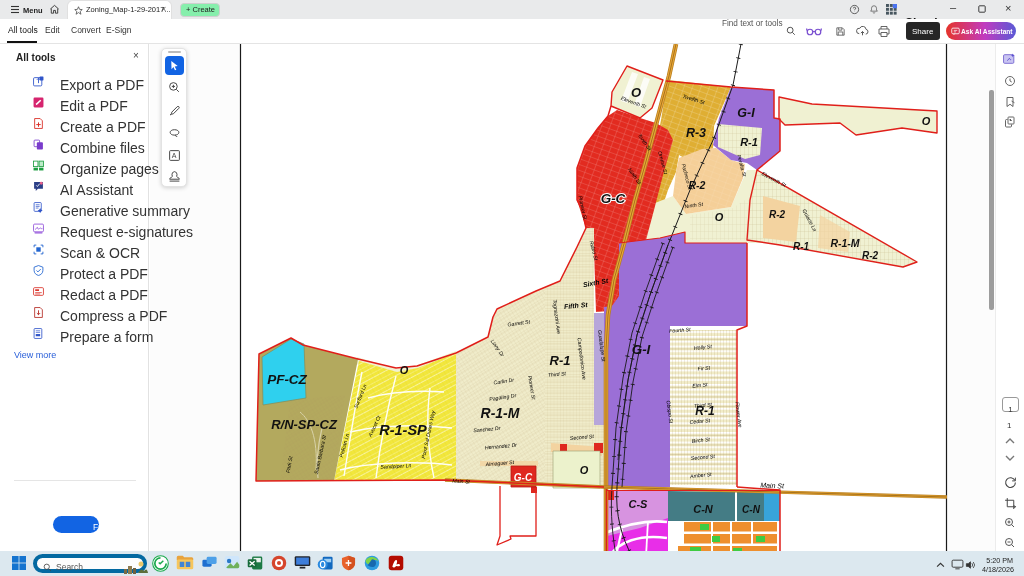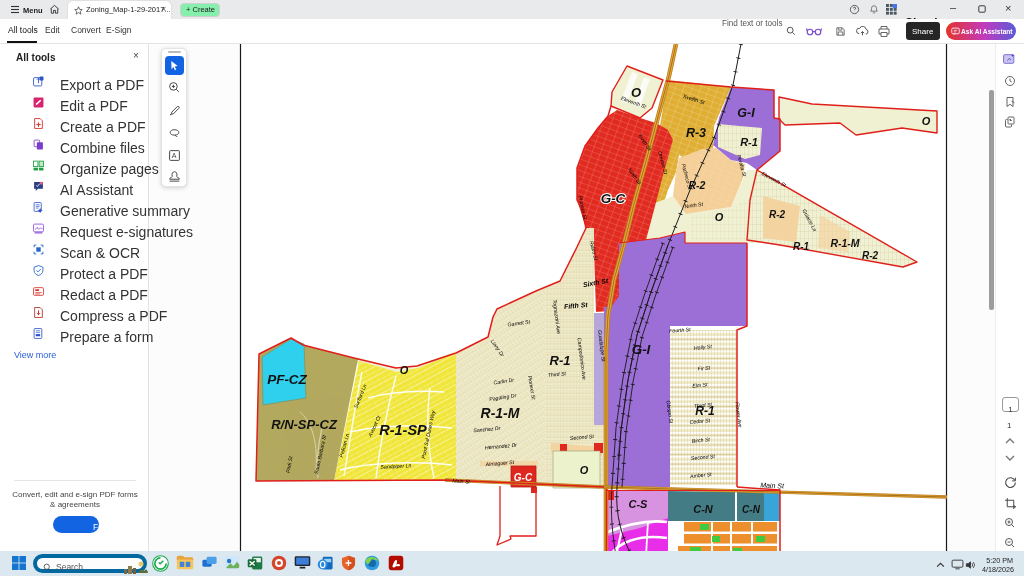--- a/index.html
+++ b/index.html
@@ -444,21 +444,20 @@
     <div class="ti" style="top:284px">
         <svg class="tic" viewBox="0 0 20 20">
           <rect x="2" y="1" width="14" height="18" rx="1.5" fill="#fff" stroke="#2f54c9" stroke-width="1.5"></rect>
           <path d="M5 5 h8 M5 8 h8" stroke="#2f54c9" stroke-width="1.2"></path>
           <rect x="5" y="11" width="8" height="4" fill="#2f54c9"></rect>
         </svg>
         <span>Prepare a form</span>
       </div>
     <span style="position:absolute;left:14px;top:306px;font-size:9px;color:#2b60d9;">View more</span>
     <div style="position:absolute;left:14px;top:436px;width:122px;height:1px;background:#e5e5e5;"></div>
-    <div style="position:absolute;left:10px;top:446px;width:130px;text-align:center;font-size:8px;color:#444;line-height:1.3;">Convert, edit and e-sign PDF forms &amp; agreements</div>
     <div style="position:absolute;left:53px;top:472px;width:46px;height:17px;background:#1264e3;border-radius:9px;text-align:center;">
       <span style="font-size:8.5px;color:#fff;font-weight:normal;line-height:17px;margin-left:40px;">Free trial</span>
     </div>
   </div>
   <div id="floattb" style="position:absolute;left:161px;top:48px;width:26px;height:139px;background:#fff;border:1px solid #e3e3e3;border-radius:5px;box-shadow:0 1px 4px rgba(0,0,0,0.18);z-index:9;">
     <div style="position:absolute;left:6px;top:2px;width:13px;height:2px;background:#bbb;border-radius:1px;"></div>
     <div style="position:absolute;left:3px;top:7px;width:19px;height:19px;background:#1264e3;border-radius:4px;">
       <svg width="11" height="11" style="position:absolute;left:4px;top:4px" viewBox="0 0 24 24">
           <path d="M5 2 L19 13 L12.5 14 L16 21 L13 22.5 L9.7 15.5 L5.5 20 Z" fill="#fff"></path>
         </svg>

